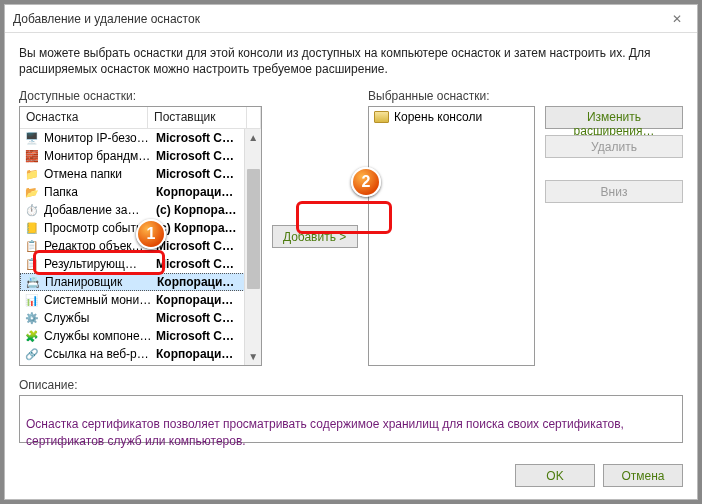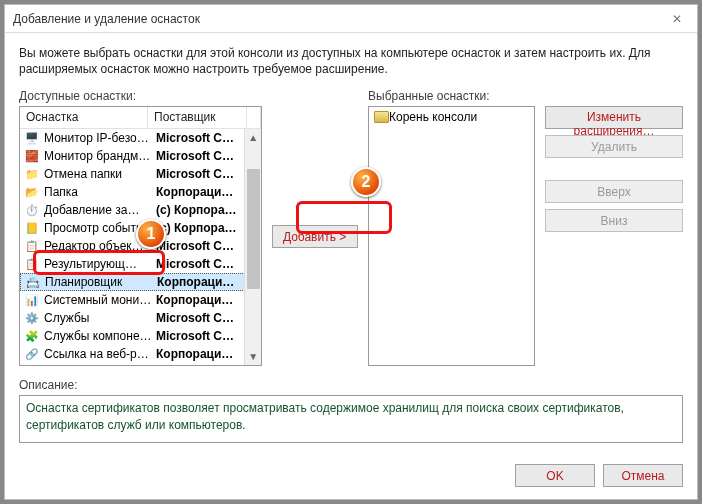--- a/index.html
+++ b/index.html
@@ -27,29 +27,29 @@
   .row.sel { background: #cde8ff; border: 1px dotted #555; }
   .picon { width: 16px; height: 16px; margin-right: 4px; display: inline-flex; align-items: center; justify-content: center; font-size: 11px; }
   .c1v { width: 110px; white-space: nowrap; overflow: hidden; text-overflow: ellipsis; }
   .c2v { flex: 1; white-space: nowrap; overflow: hidden; text-overflow: ellipsis; padding-left: 2px; font-weight: bold; }
   .scrollbar { position: absolute; right: 0; top: 22px; bottom: 0; width: 17px; background: #f0f0f0; border-left: 1px solid #ddd; }
   .sb-thumb { position: absolute; top: 40px; left: 2px; width: 13px; height: 120px; background: #c2c2c2; border-radius: 1px; }
   .sb-arrow { position: absolute; left: 0; width: 17px; height: 17px; display: flex; align-items: center; justify-content: center; color: #666; font-size: 10px; }
   .sb-up { top: 0; }
   .sb-down { bottom: 0; }
   .right-list { border: 1px solid #9a9a9a; background: #fff; height: 260px; padding: 2px; }
-  .tree-item { display: flex; align-items: center; padding: 1px 3px; }
+  .tree-item { display: flex; align-items: center; gap: 5px; padding: 1px 3px; }
   .folder-icon { width: 15px; height: 12px; display: inline-block; background: linear-gradient(#f7e39a,#d9b843); border: 1px solid #b7912a; border-radius: 1px; }
-  .btncol button, .add-btn, .dlg-btn { background: #e9e9e9; border: 1px solid #a0a0a0; padding: 3px 6px; height: 23px; min-width: 138px; text-align: center; cursor: pointer; color: #b91c1c; }
+  .btncol button, .add-btn, .dlg-btn { background: #e9e9e9; border: 1px solid #a0a0a0; padding: 3px 6px; height: 23px; min-width: 138px; text-align: center; cursor: pointer; color: #4d7c0f; }
   .btncol button[disabled] { color: #9a9a9a; background: #eee; border-color: #c0c0c0; cursor: default; }
   .btncol { display: flex; flex-direction: column; gap: 6px; align-items: flex-end; }
   .btncol .spacer { height: 10px; }
   .add-btn { min-width: 86px; }
   .desc-group { margin-top: 12px; }
-  .desc-box { border: 1px solid #9a9a9a; background: #fff; height: 48px; padding: 4px 6px; color: #14532d; line-height: 1.35; }
+  .desc-box { border: 1px solid #9a9a9a; background: #fff; height: 48px; padding: 20px 6px; color: #701a75; line-height: 1.35; }
   .dlg-buttons { position: absolute; right: 14px; bottom: 12px; display: flex; gap: 8px; }
   .dlg-btn { min-width: 80px; }
   .callout { position: absolute; width: 30px; height: 30px; border-radius: 50%; background: radial-gradient(circle at 35% 30%, #ffb347, #e04600 75%); border: 2px solid #fff; box-shadow: 0 1px 3px rgba(0,0,0,.6); color: #fff; font-weight: bold; font-size: 16px; display: flex; align-items: center; justify-content: center; z-index: 30; }
   .redbox { position: absolute; border: 3px solid #e11; border-radius: 6px; z-index: 20; pointer-events: none; }
   .h2sel { width: 14px; }
 </style>
 </head>
 <body>
 
 <div class="frame">
@@ -164,21 +164,20 @@
           </div>
         </div>
       </div>
 
       <div class="col-buttons">
         <div class="section-label" style="visibility:hidden">.</div>
         <div class="btncol">
           <button>Изменить расширения…</button>
           <button disabled="">Удалить</button>
           <div class="spacer"></div>
-          <button disabled="">Вверх</button>
           <button disabled="">Вниз</button>
           <div style="height:110px"></div>
         </div>
       </div>
     </div>
 
     <div class="desc-group">
       <div class="section-label">Описание:</div>
       <div class="desc-box">Оснастка сертификатов позволяет просматривать содержимое хранилищ для поиска своих сертификатов, сертификатов служб или компьютеров.</div>
     </div>

